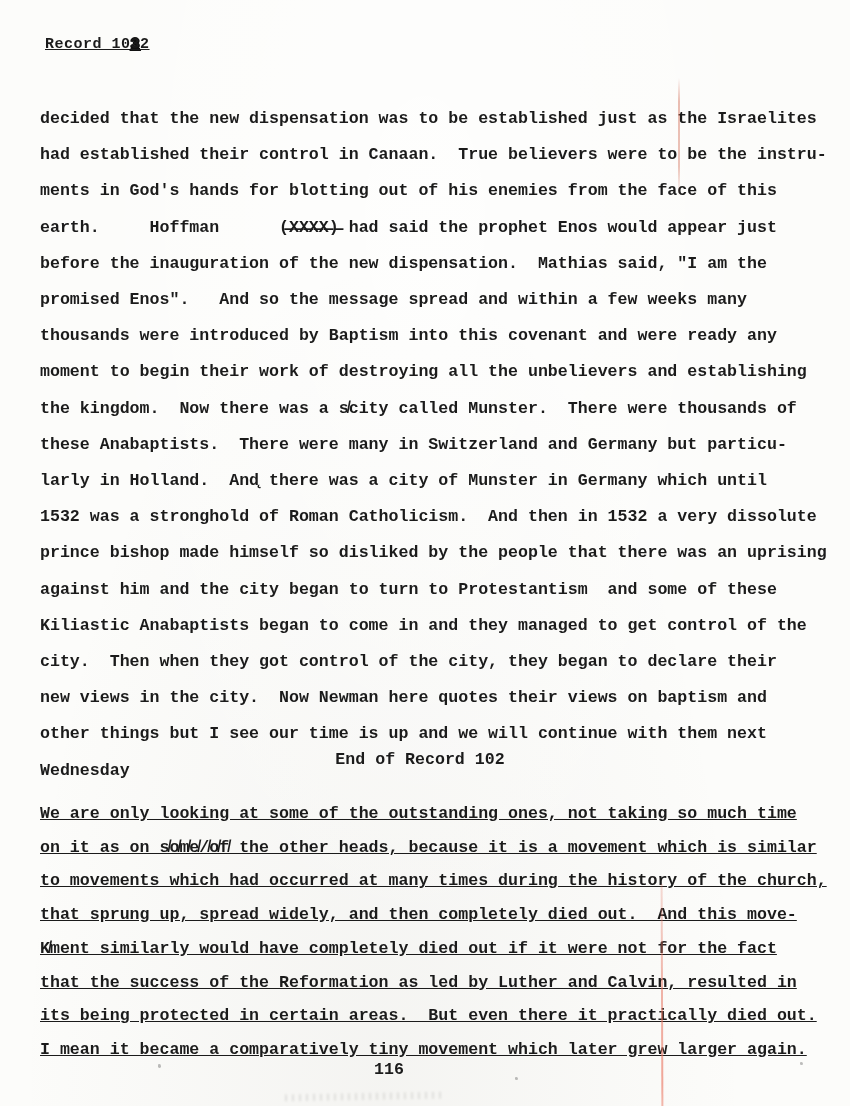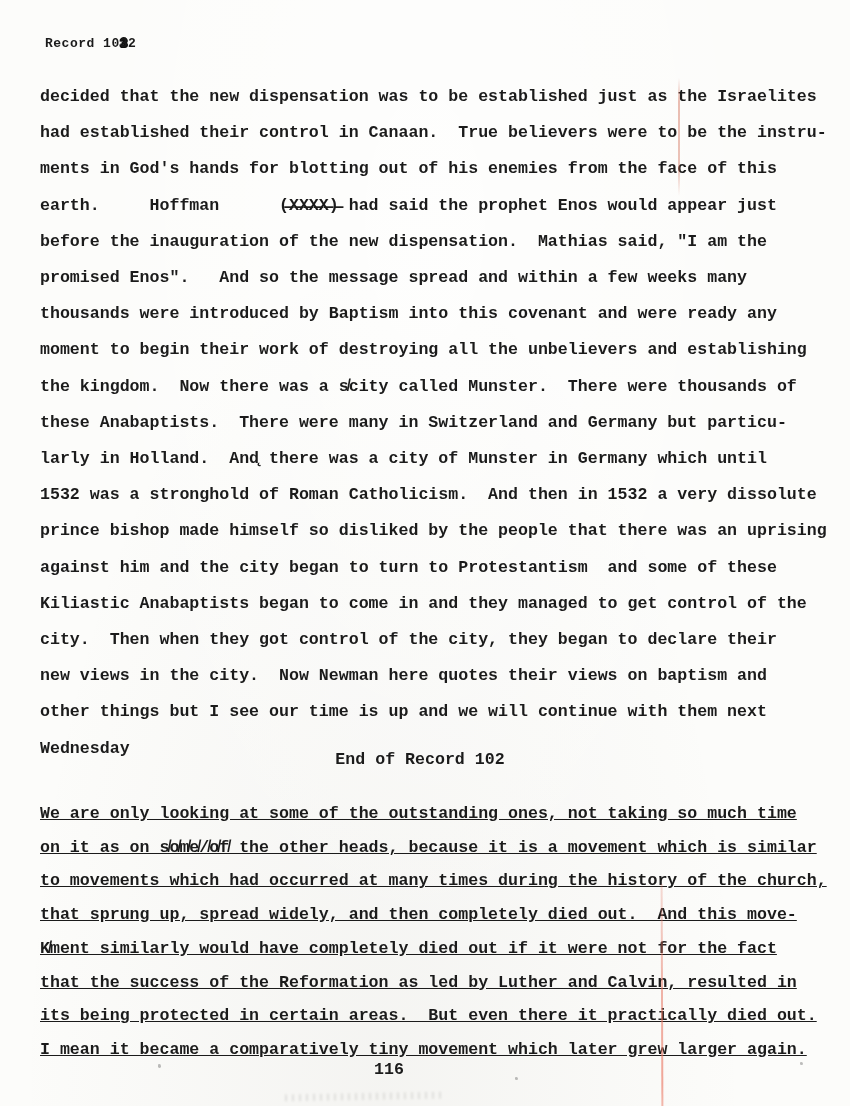--- a/index.html
+++ b/index.html
@@ -16,37 +16,38 @@
     overflow: hidden;
     font-family: "Liberation Mono", "DejaVu Sans Mono", monospace;
     font-weight: 700;
     color: #1b1b1b;
     -webkit-font-smoothing: antialiased;
   }
   .header {
     position: absolute;
     left: 45px;
     top: 36px;
-    font-size: 13px;
+    font-size: 15px;
     letter-spacing: 0.5px;
     white-space: pre;
+    text-decoration: underline;
   }
   
   .blot {
     text-shadow:
       0 0 1px #111, 1px 0 0 #111, -1px 0 0 #111,
       0 1px 0 #111, 0 -1px 0 #111, 1px 1px 0 #111, -1px 1px 0 #111;
   }
   .para {
     position: absolute;
     left: 40px;
     font-size: 16.6px;
     white-space: pre;
   }
-  .para1 { top: 79px;  line-height: 36.2px; }
+  .para1 { top: 101px;  line-height: 36.2px; }
   .para2 { top: 797px; line-height: 33.7px; text-decoration: underline; }
   .end-marker {
     position: absolute;
     top: 750px;
     left: 0;
     width: 850px;
     text-align: center;
     font-size: 16.6px;
     transform: translateX(-5px);
     white-space: pre;

